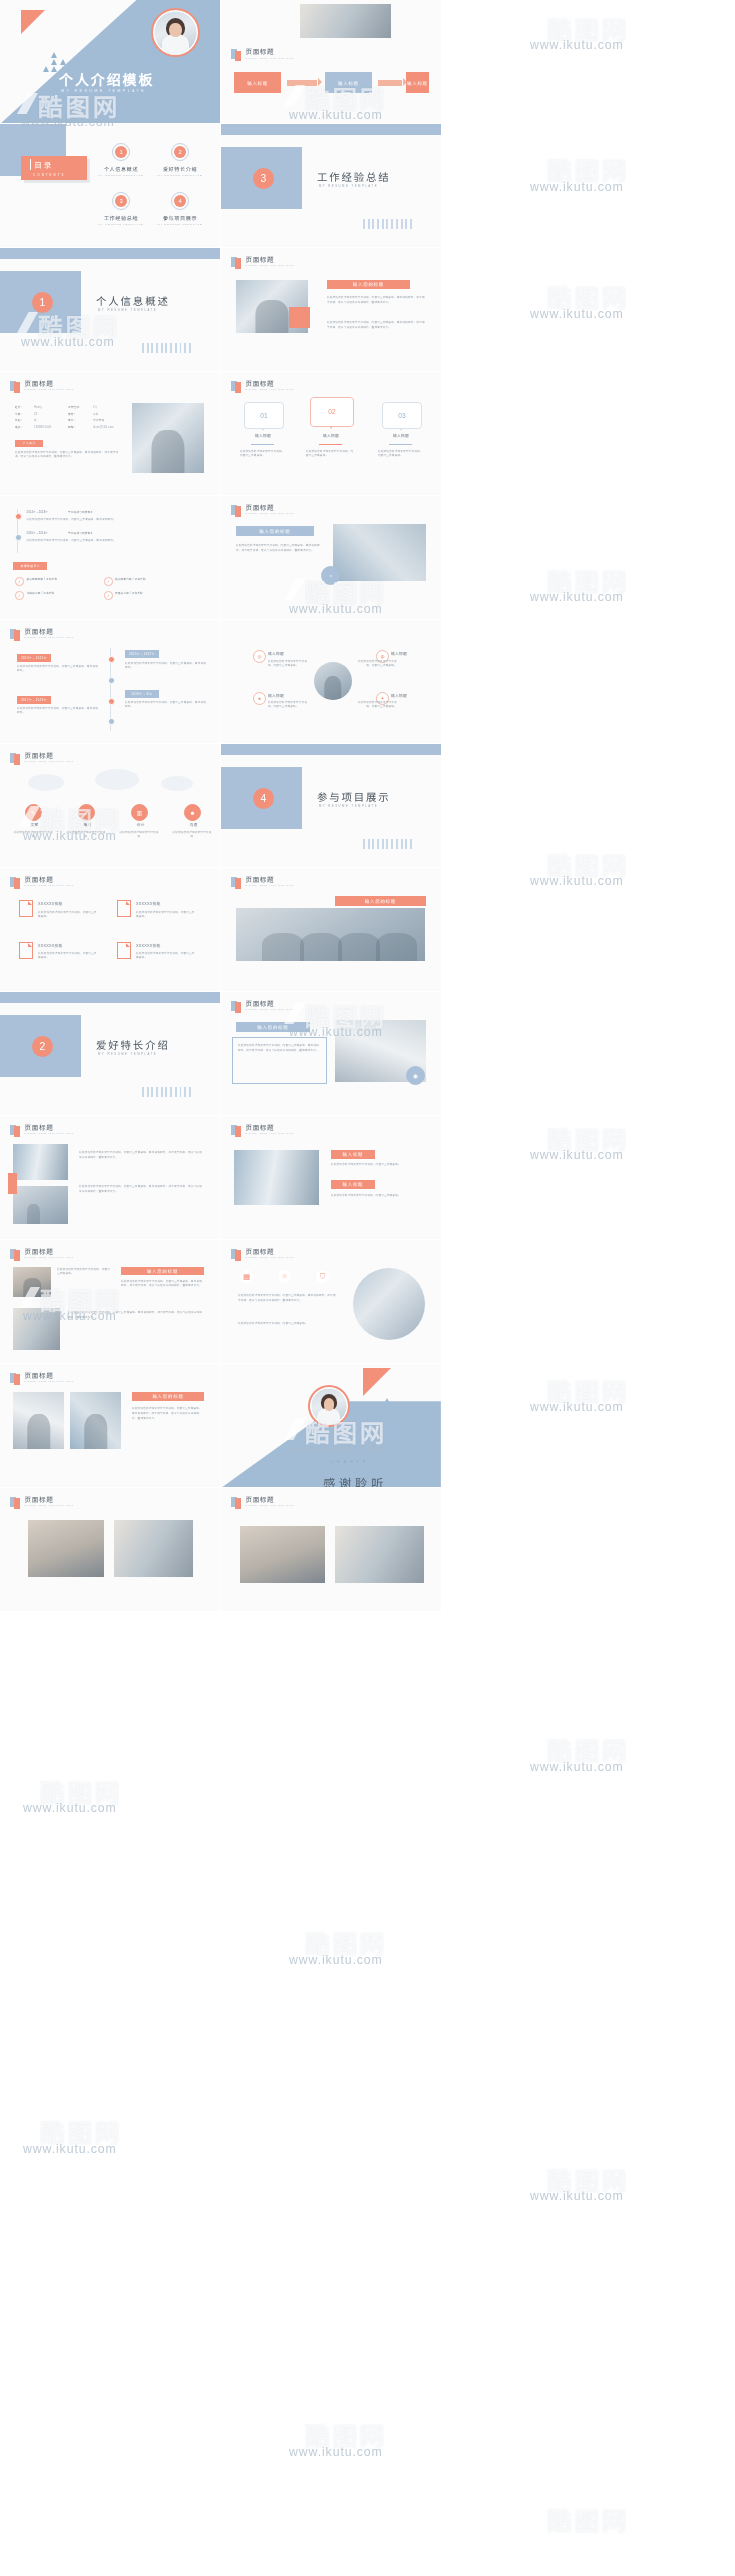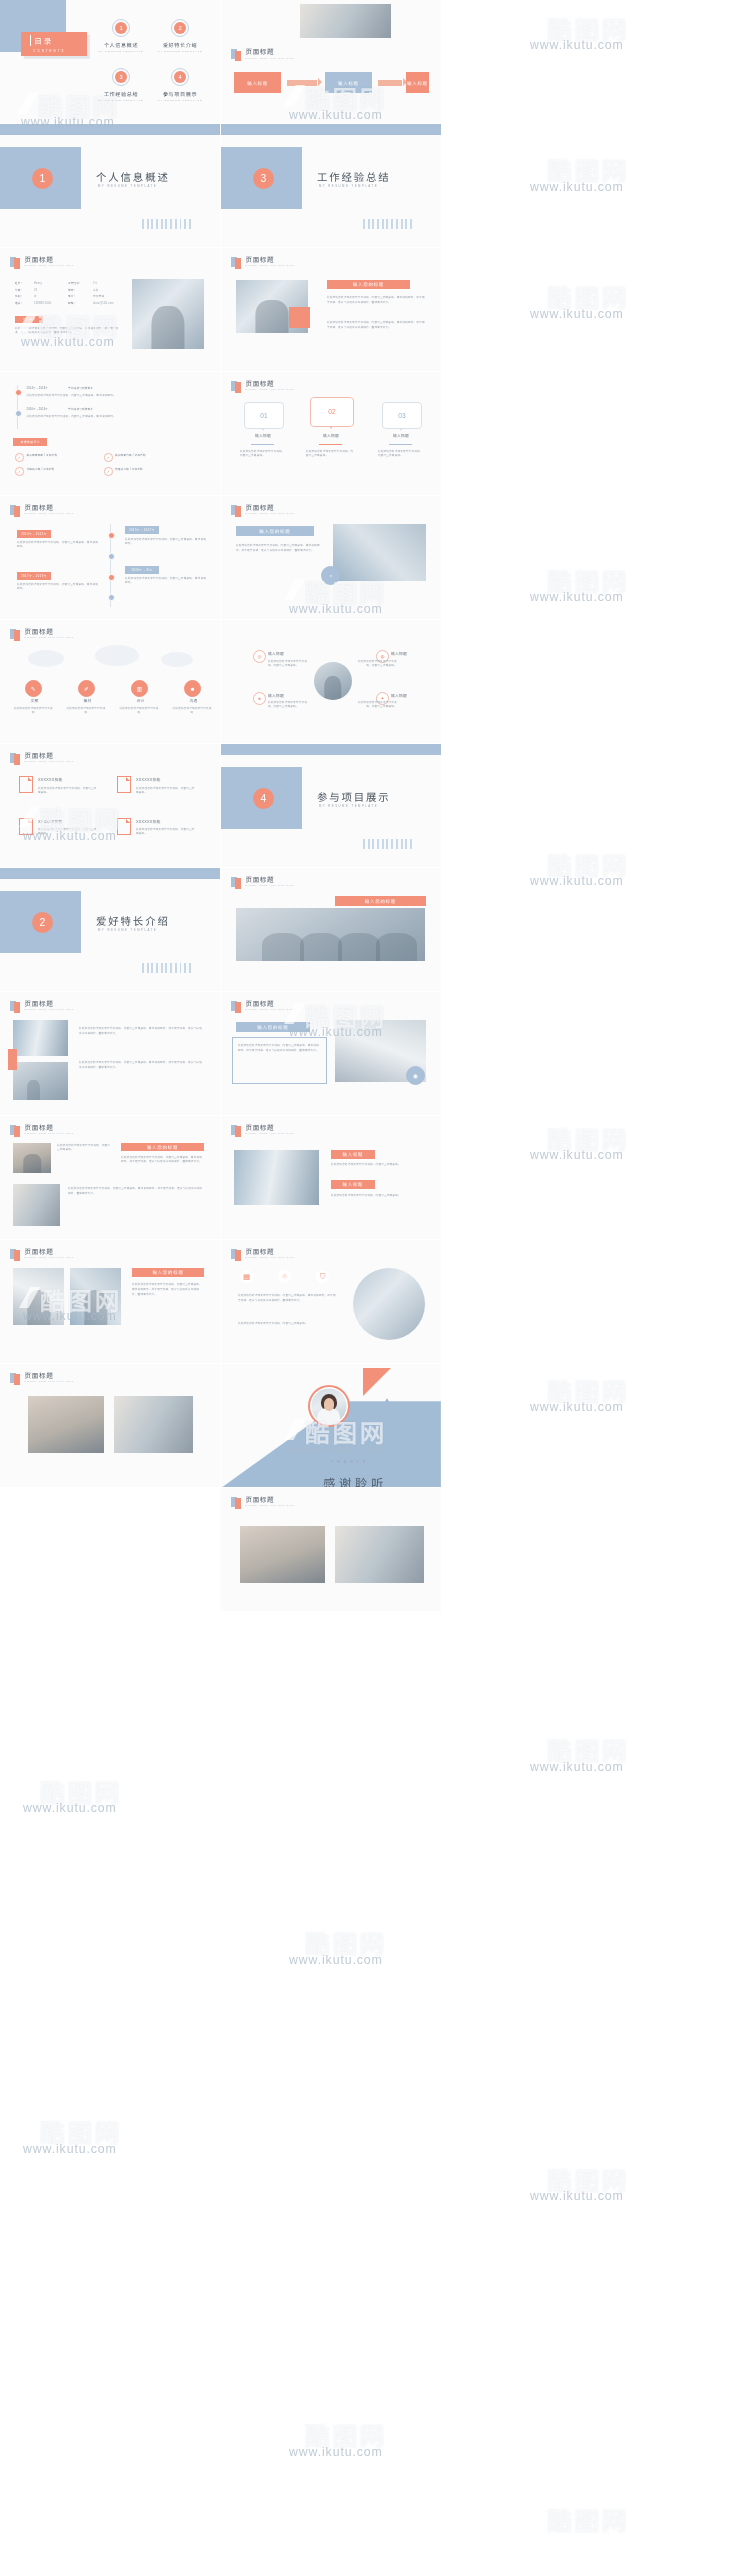--- a/index.html
+++ b/index.html
@@ -246,20 +246,50 @@
 </style>
 </head>
 <body>
 
 <div id="page">
 
   <div class="grid">
 
     <div class="col col-left">
 
+      <div class="slide s-white">
+        <div class="tri-orange" style="left:21px;top:10.4px;"></div>
+        <div class="tri-grid" style="left:43px;top:52px;width:35px;">
+          <i class="blank"></i>
+            <i></i>
+            <i class="blank"></i>
+            <i class="blank"></i>
+          <i class="blank"></i>
+            <i></i>
+            <i></i>
+            <i class="blank"></i>
+          <i></i>
+            <i></i>
+            <i></i>
+            <i></i>
+        </div>
+        <div class="dots" style="left:87px;top:21px;width:59px;height:49px;
+             -webkit-mask-image:radial-gradient(circle at 100% 50%,#000 30%,transparent 72%);
+             mask-image:radial-gradient(circle at 100% 50%,#000 30%,transparent 72%);"></div>
+        <div class="diag-band"></div>
+        <div class="dots" style="left:151px;top:17px;width:47px;height:40px;opacity:.45;
+             -webkit-mask-image:radial-gradient(circle at 0% 60%,#000 25%,transparent 70%);
+             mask-image:radial-gradient(circle at 0% 60%,#000 25%,transparent 70%);"></div>
+        <div class="zig" style="left:137px;top:44px;width:57px;"></div>
+        <div class="avatar" style="left:151px;top:7.6px;width:45px;height:45px;">
+          <span class="face"></span>
+        </div>
+        <div class="cover-title" style="left:59px;top:69px;font-size:14px;">个人介绍模板</div>
+        <div class="cover-sub" style="left:61px;top:89px;">MY RESUME TEMPLATE</div>
+      </div>
 
       <div class="slide s-white">
         <div class="blk-blue" style="left:0;top:0;width:66px;height:52px;"></div>
         <div class="toc-badge" style="left:21px;top:32px;width:57px;height:24px;">
           <span class="cn">目录</span>
           <span class="en">CONTENTS</span>
         </div>
 
         <div class="toc-item" style="left:90px;top:19px;">
           <div class="ring">

